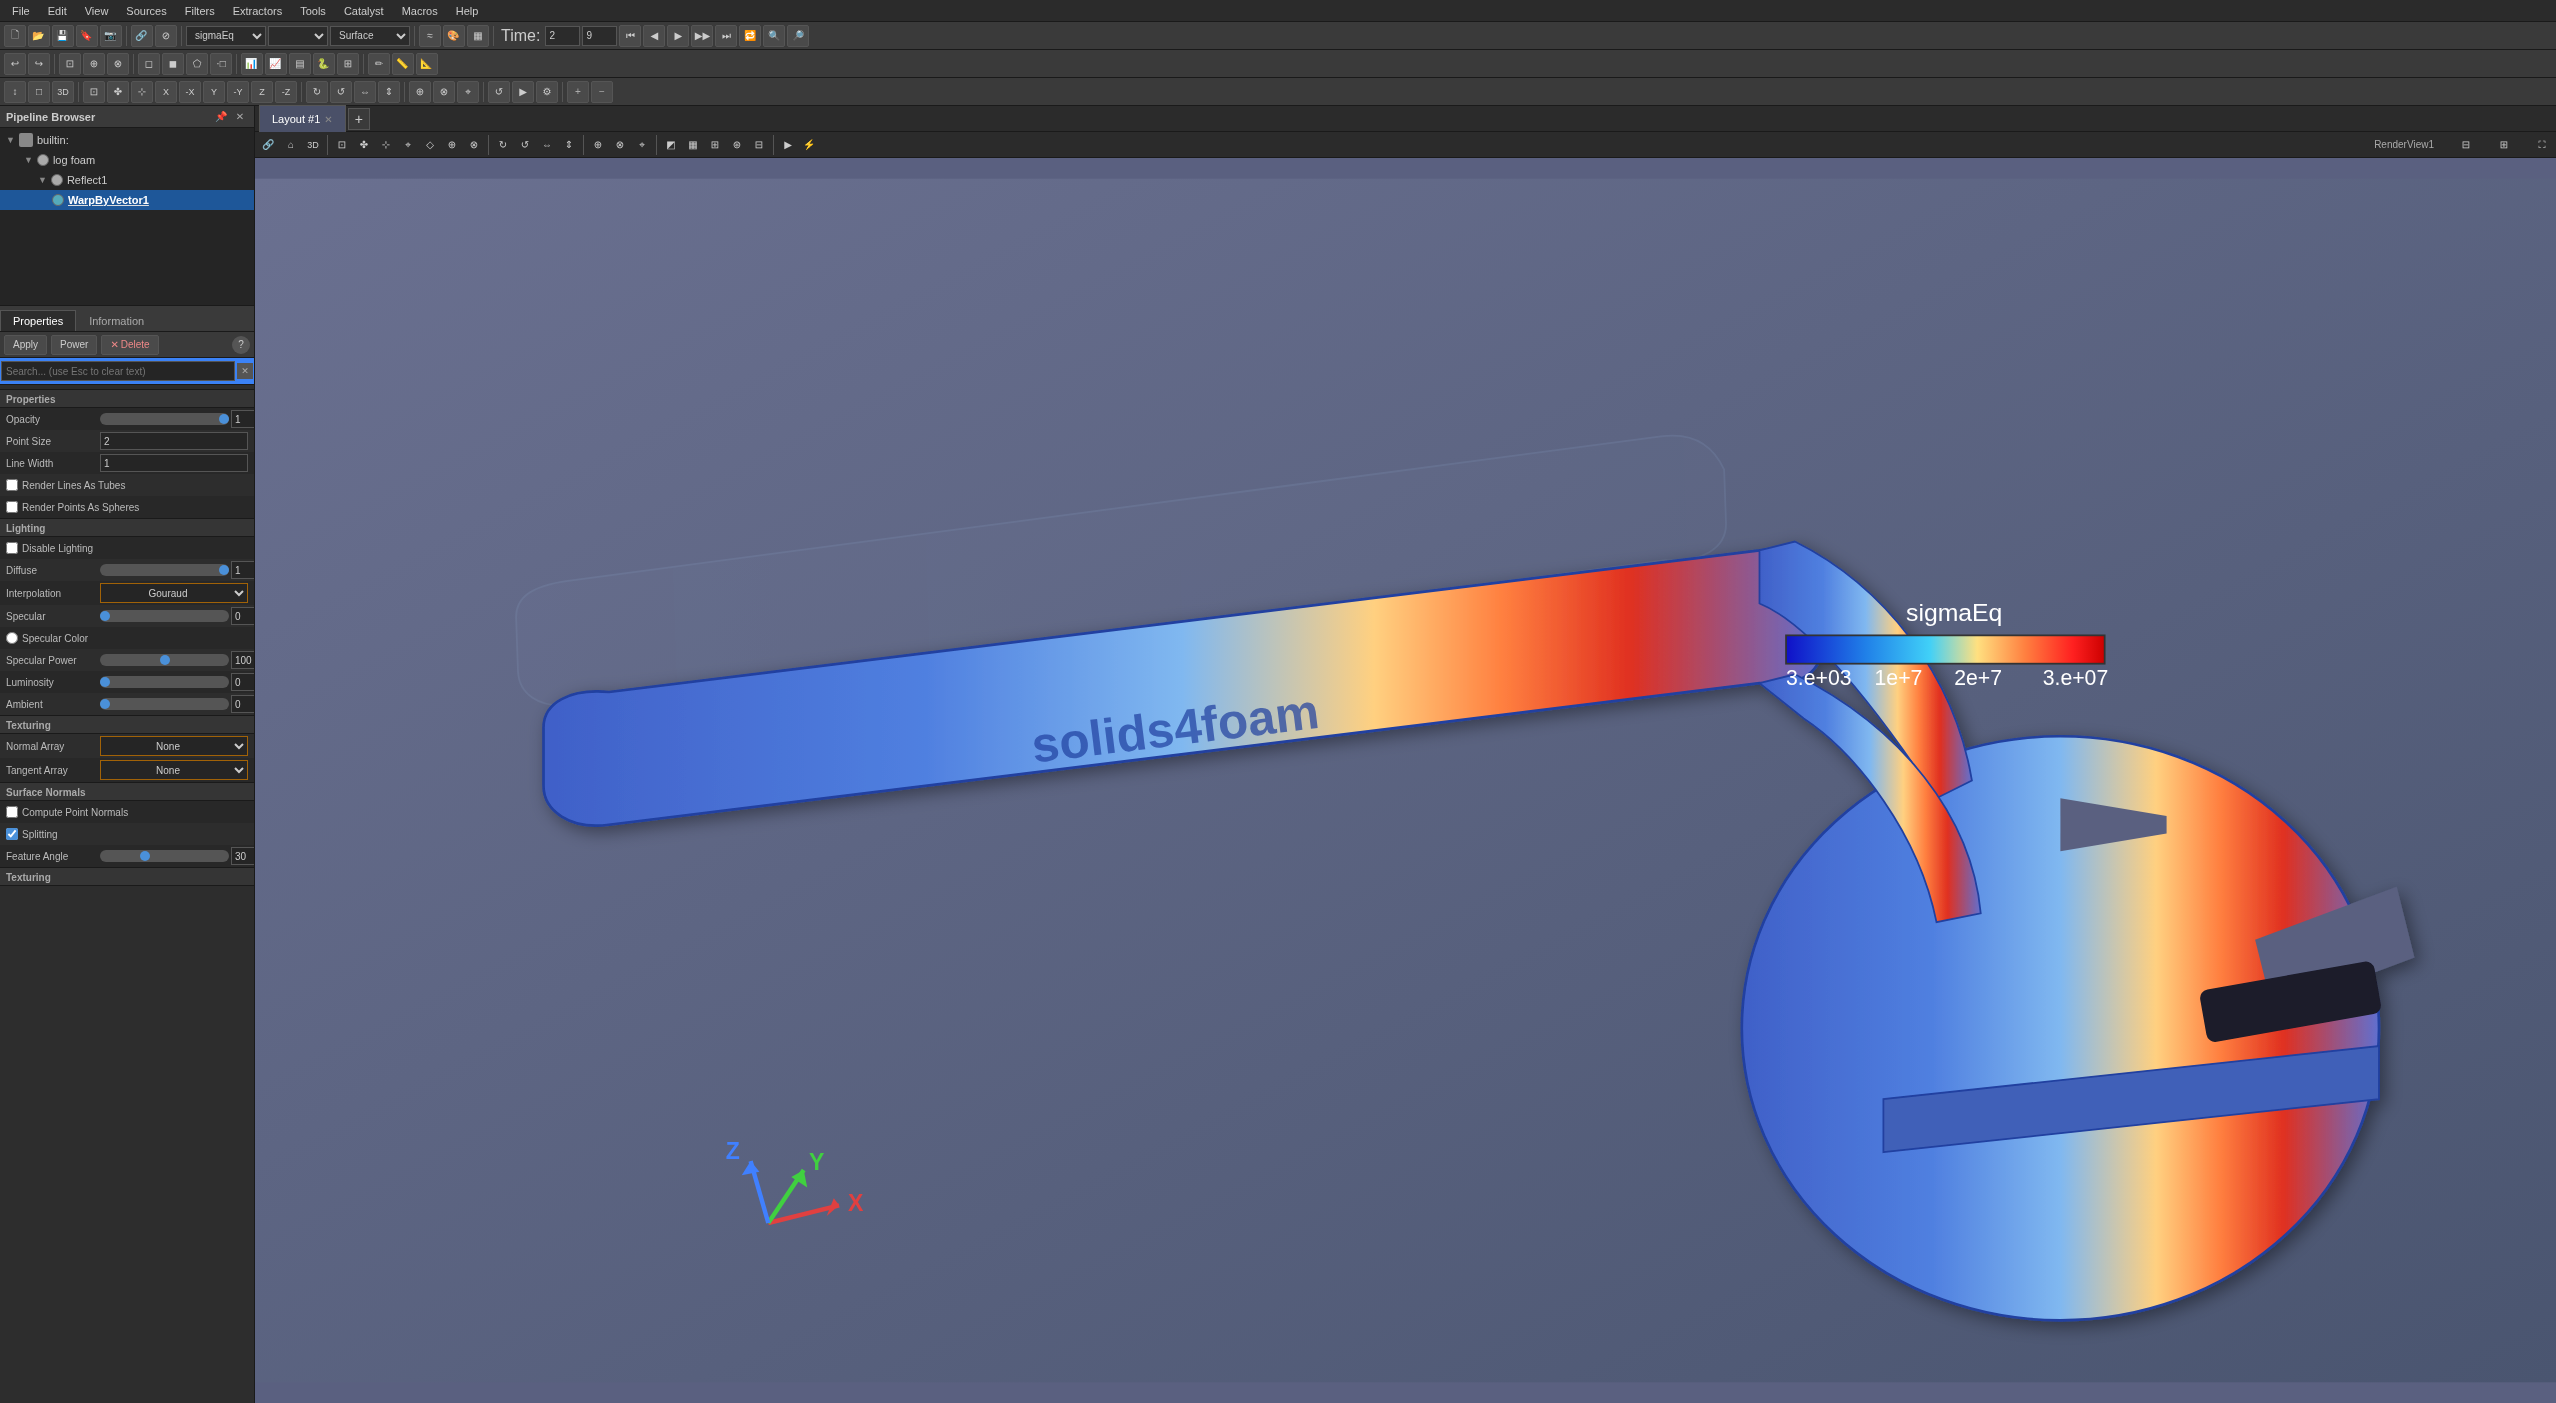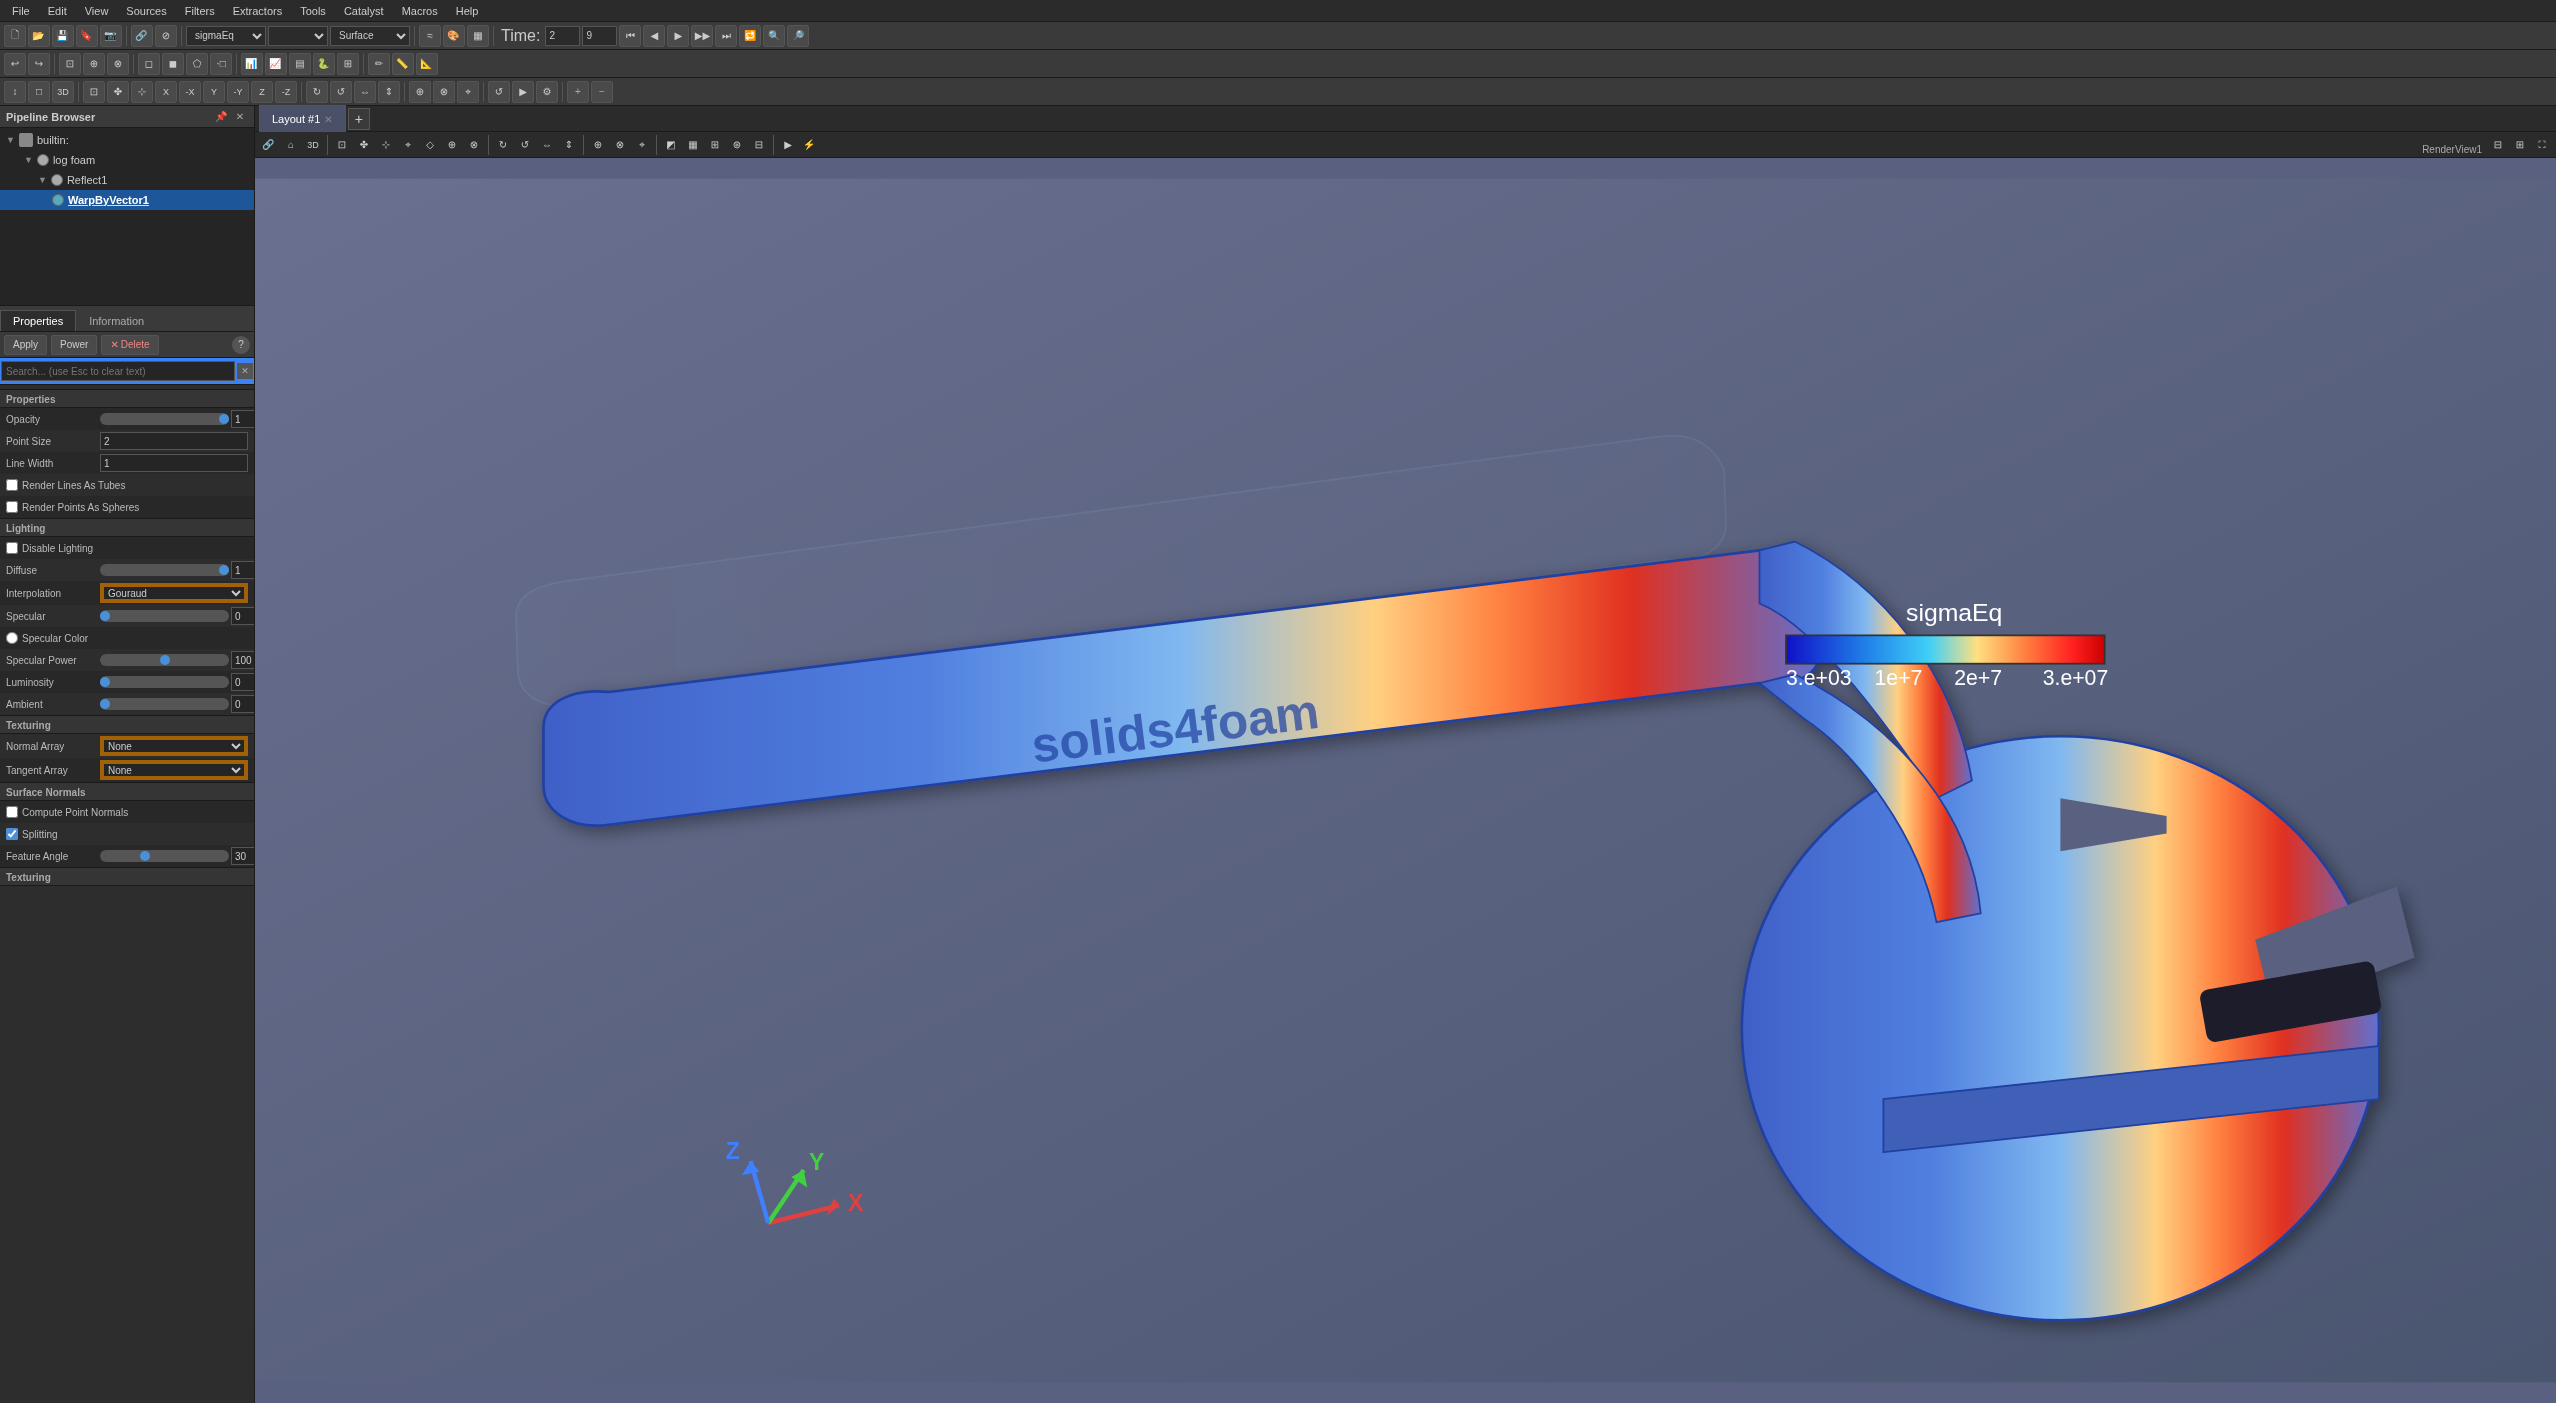--- a/index.html
+++ b/index.html
@@ -228,23 +228,24 @@
       width: 40px; height: 18px;
       background: #252525;
       border: 1px solid #555;
       color: #ccc;
       font-size: 10px;
       padding: 0 3px;
     }
     .prop-select {
       flex: 1; height: 20px;
       background: #252525;
-      border: 4px solid #a16207;
-      color: #ccc;
-      font-size: 10px;
+      border: 1px solid #a16207;
+      color: #ccc;
+      font-size: 10px;
+      text-align: center;
     }
     .prop-checkbox { width: 12px; height: 12px; accent-color: #4a90d9; }
 
     .prop-section-title {
       padding: 4px 6px 2px;
       font-size: 10px;
       font-weight: bold;
       color: #aaa;
       background: #353535;
       border-top: 1px solid #1a1a1a;
@@ -288,21 +289,21 @@
       background: #2b2b2b;
       height: 26px;
       display: flex;
       align-items: center;
       padding: 0 4px;
       border-bottom: 1px solid #1a1a1a;
       gap: 2px;
       justify-content: space-between;
     }
     .render-toolbar-left { display: flex; gap: 2px; align-items: center; }
-    .render-toolbar-right { display: flex; gap: 2px; align-items: flex-end; }
+    .render-toolbar-right { display: flex; gap: 18px; align-items: center; }
     .rt-btn {
       width: 20px; height: 20px;
       background: transparent;
       border: 1px solid transparent;
       color: #ccc;
       font-size: 10px;
       cursor: pointer;
       display: flex; align-items: center; justify-content: center;
       border-radius: 2px;
     }

